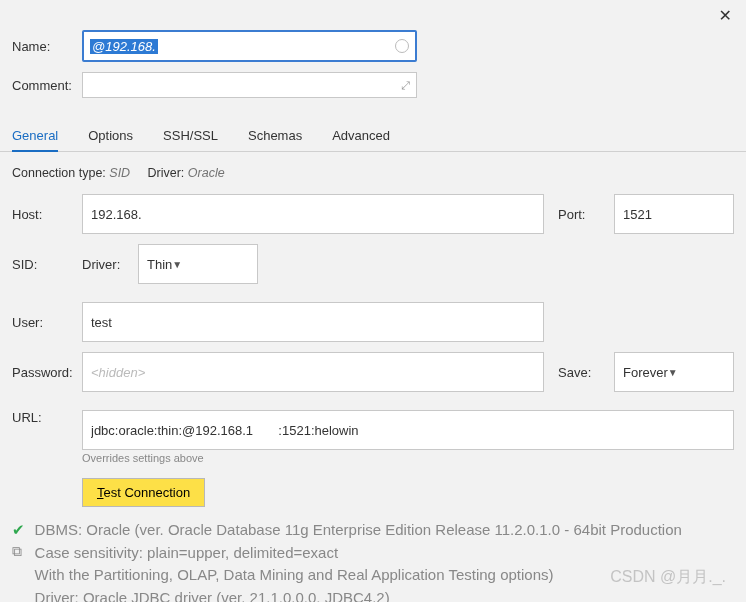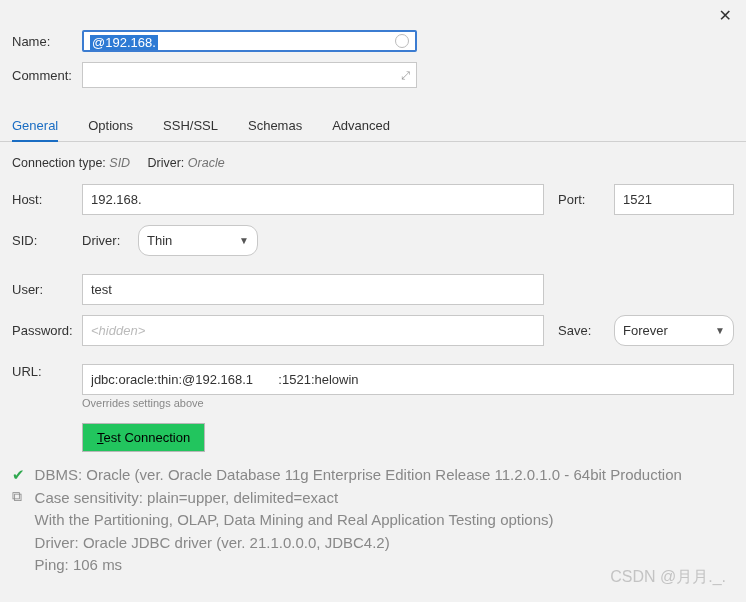--- a/index.html
+++ b/index.html
@@ -37,24 +37,25 @@
       padding-right: 8px;
       color: #333;
     }
     .name-input-wrap {
       flex: 1;
       max-width: 335px;
       position: relative;
       border: 2px solid #3b7cd1;
       border-radius: 2px;
       background: #fff;
-      height: 22px;
-      display: flex;
-      align-items: flex-end;
+      height: 32px;
+      display: flex;
+      align-items: center;
       padding: 0 28px 0 6px;
+      font-style: italic;
     }
     .name-input-wrap .highlight {
       background: #2d7ad4;
       color: #fff;
       padding: 0 2px;
     }
     .name-input-wrap .ring-icon {
       position: absolute;
       right: 6px;
       top: 50%;
@@ -123,47 +124,46 @@
       margin-bottom: 10px;
     }
     .col-label { width: 70px; color: #333; }
     .col-input-main { flex: 1; margin-right: 14px; }
     .col-label-right { width: 56px; text-align: left; padding-right: 8px; }
     .col-input-right { width: 120px; }
     input[type=text], input[type=password], .combo {
       width: 100%;
       border: 1px solid #c8c8c8;
       background: #fff;
-      height: 31px;
+      height: 40px;
       padding: 8px 8px;
       font-family: inherit;
       font-size: 13px;
       color: #333;
     }
     .combo {
       display: flex;
       align-items: center;
-      justify-content: space-between;
-      cursor: pointer;
-      border-radius: 11px;
+      justify-content: flex-start;
+      cursor: pointer;
     }
     .combo-arrow {
       font-size: 10px;
       color: #555;
     }
     input::placeholder { color: #bbb; font-style: italic; }
     .hint {
       font-size: 11px;
       color: #888;
       margin-top: 2px;
     }
     .test-btn {
       padding: 6px 14px;
       border: 1px solid #b8b8b8;
-      background: #22c55e;
+      background: #fde047;
       cursor: pointer;
       font-size: 13px;
       margin-top: 4px;
       margin-bottom: 12px;
       text-align: center;
     }
     .test-btn .u { text-decoration: underline; }
     .result-block {
       display: flex;
       align-items: flex-start;

